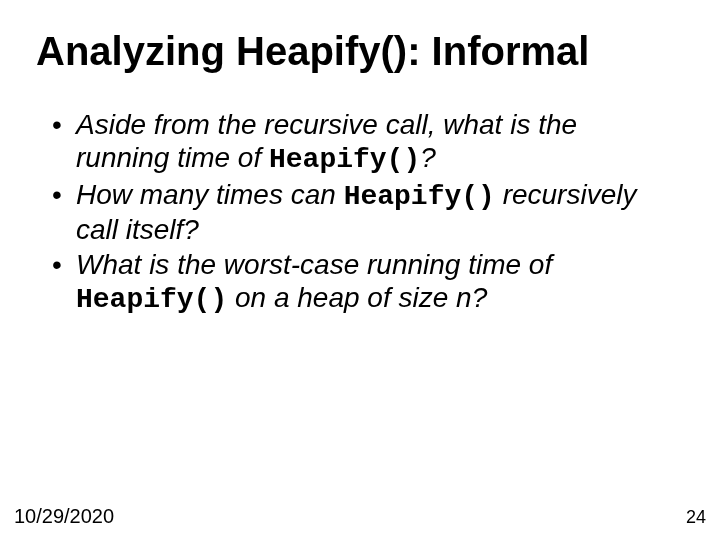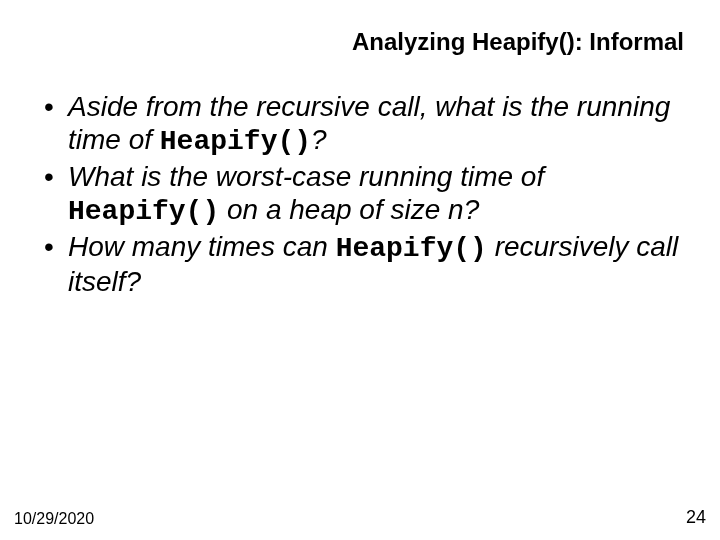--- a/index.html
+++ b/index.html
@@ -14,33 +14,33 @@
     position: relative;
   }
   .slide {
     width: 720px;
     height: 540px;
     position: relative;
     box-sizing: border-box;
     padding: 28px 36px 0 36px;
   }
   .title {
-    font-size: 24px;
+    font-size: 40px;
     line-height: 1.15;
-    text-align: right;
+    text-align: left;
     margin: 0 0 34px 0;
     letter-spacing: 0px;
   }
   .body {
     font-size: 28px;
     line-height: 1.18;
     font-style: italic;
   }
   .body ul {
-    margin: 4px;
+    margin: 12px;
     padding: 0;
     list-style: none;
   }
   .body li {
     position: relative;
     padding-left: 28px;
     margin-bottom: 2px;
   }
   .body li::before {
     content: "•";
@@ -52,21 +52,21 @@
   }
   .mono {
     font-family: "Courier New", Courier, monospace;
     font-style: normal;
     font-weight: bold;
   }
   .footer-left {
     position: absolute;
     left: 14px;
     bottom: 12px;
-    font-size: 16px;
+    font-size: 20px;
     font-style: normal;
   }
   .footer-right {
     position: absolute;
     right: 14px;
     bottom: 12px;
     font-size: 18px;
     font-style: normal;
   }
 </style>
@@ -76,24 +76,24 @@
 <div class="slide">
 
   <h1 class="title">Analyzing Heapify(): Informal</h1>
 
   <div class="body">
     <ul>
       <li>
         <span>Aside from the recursive call, what is the running time of </span><span class="mono">Heapify()</span><span>?</span>
       </li>
       <li>
-        <span>What is the worst-case running time of </span><span class="mono">Heapify()</span><span> on a heap of size n?</span>
+        <span>How many times can </span><span class="mono">Heapify()</span><span> recursively call itself?</span>
       </li>
       <li>
-        <span>How many times can </span><span class="mono">Heapify()</span><span> recursively call itself?</span>
+        <span>What is the worst-case running time of </span><span class="mono">Heapify()</span><span> on a heap of size n?</span>
       </li>
     </ul>
   </div>
 
   <div class="footer-left">10/29/2020</div>
   <div class="footer-right">24</div>
 
 </div>
 
 </body></html>

